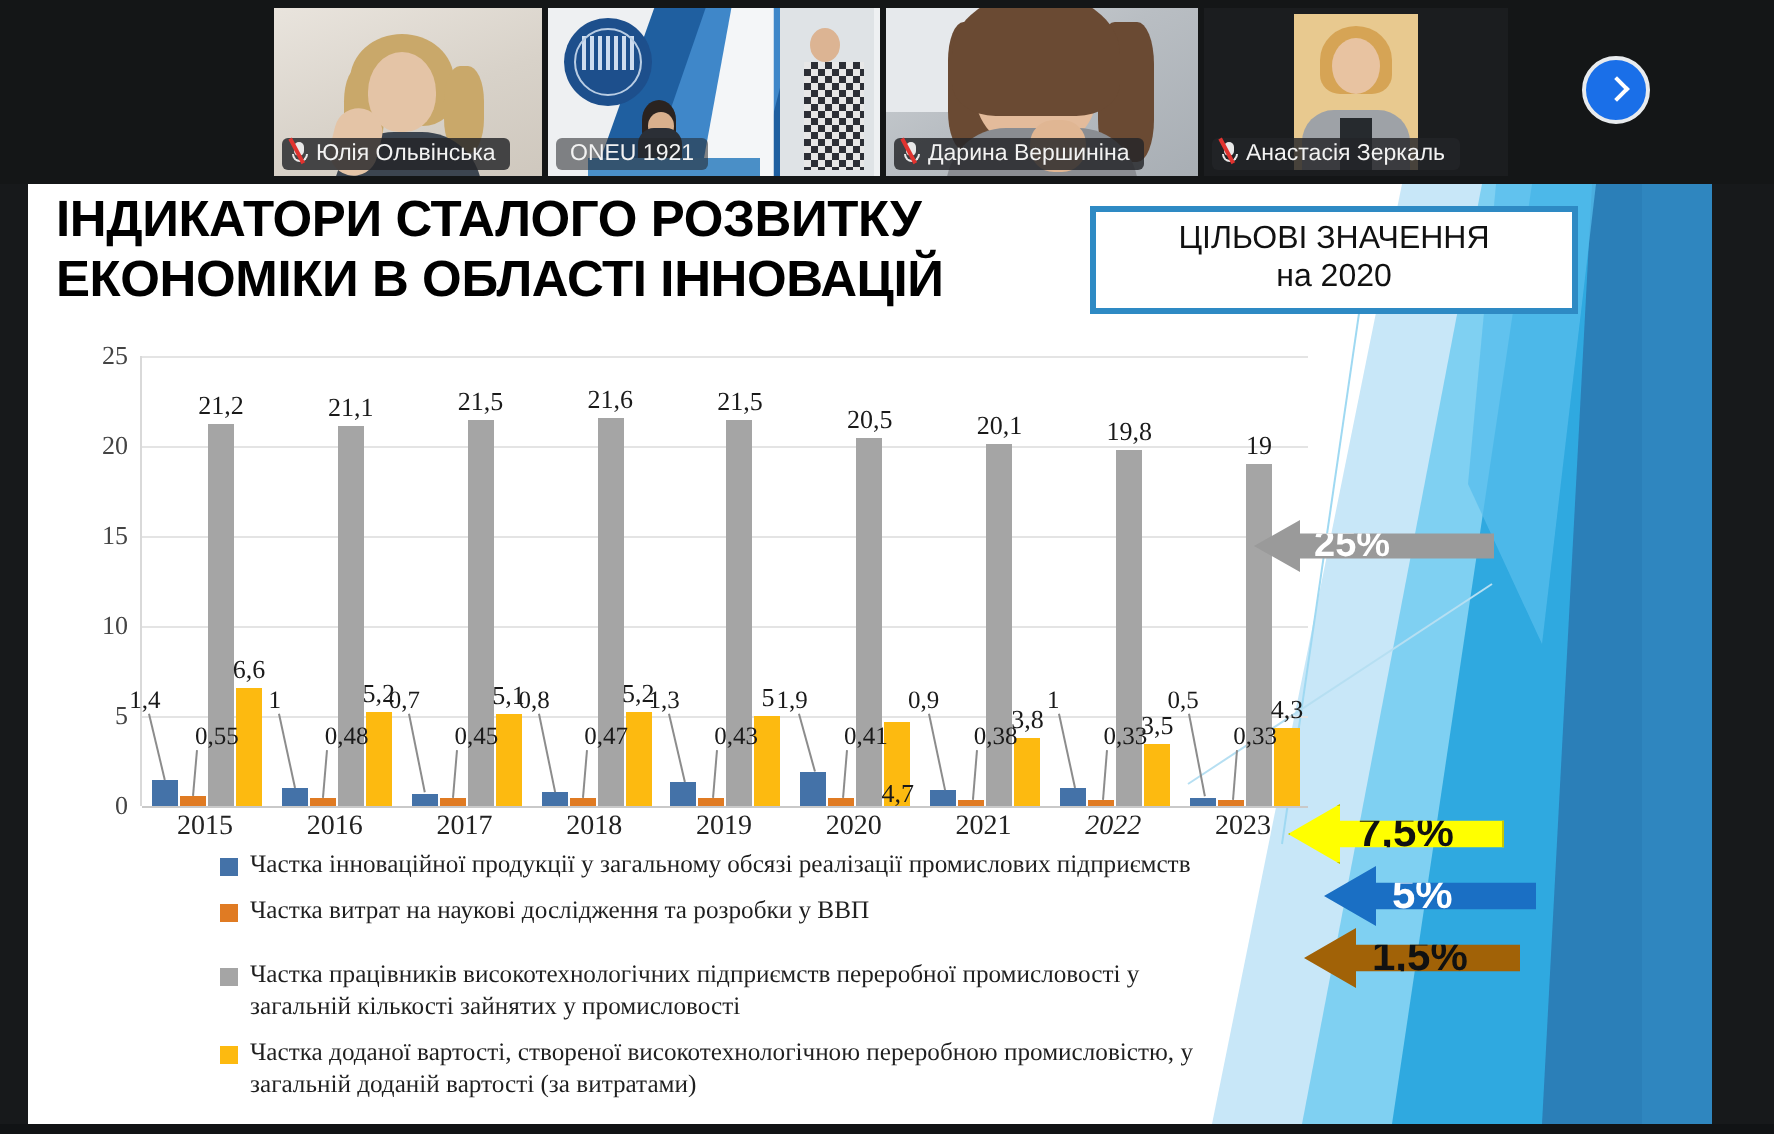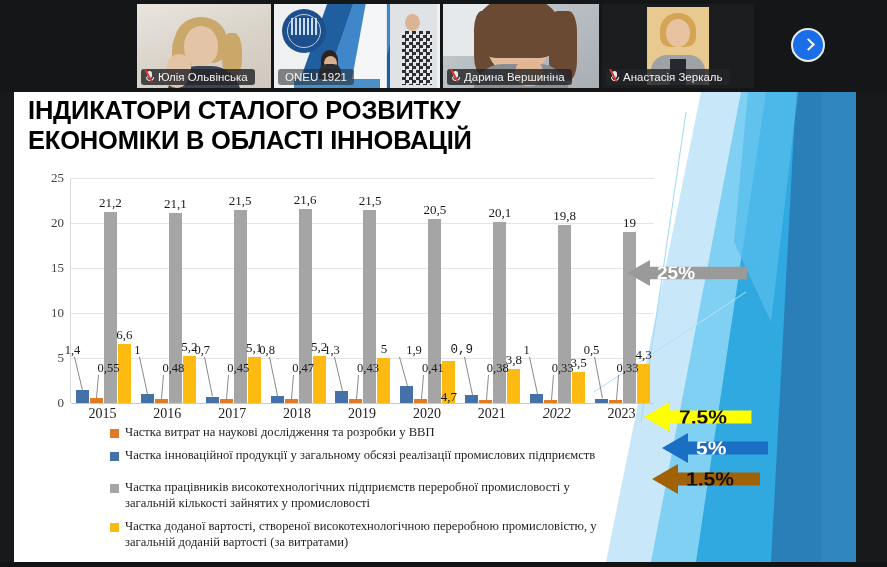--- a/index.html
+++ b/index.html
@@ -372,20 +372,24 @@
         <polygon points="230,0 290,0 290,470 205,470" fill="#2b7fb8"></polygon>
         <polygon points="255,0 290,0 290,470 255,470" fill="#2f86bf"></polygon>
         <polygon points="182,0 232,0 205,230 168,150" fill="#57bdec" opacity="0.75"></polygon>
         <line x1="120" y1="20" x2="75" y2="330" stroke="#9fd9f2" stroke-width="1"></line>
         <line x1="28" y1="300" x2="180" y2="200" stroke="#b6dff2" stroke-width="1"></line>
       </svg>
     </div>
 
     <div class="slide-title">ІНДИКАТОРИ СТАЛОГО РОЗВИТКУ ЕКОНОМІКИ В ОБЛАСТІ ІННОВАЦІЙ</div>
 
+    <div class="target-box">
+      <div class="l1">ЦІЛЬОВІ ЗНАЧЕННЯ</div>
+      <div class="l2">на 2020</div>
+    </div>
 
     <div id="chart">
       <div id="plot">
           <div class="gridline zero" style="top: 225px;">
             <span class="ytick">0</span>
           </div>
           <div class="gridline" style="top: 180px;">
             <span class="ytick">5</span>
           </div>
           <div class="gridline" style="top: 135px;">
@@ -473,35 +477,35 @@
           <div class="group" style="left: 324.444px; width: 64.8889px;">
             <div class="bars">
               <div class="bar s0" style="height: 17.1px;"></div>
               <div class="bar s1" style="height: 3.69px;"></div>
               <div class="bar s2" style="height: 184.5px;"></div>
               <div class="bar s3" style="height: 42.3px;"></div>
             </div>
           </div>
           <div class="dlabel big" style="left: 363.889px; top: 23.5px;">20,5</div>
           <div class="dlabel big" style="left: 377.889px; top: 165.7px; margin-top: 45px;">4,7</div>
-          <div class="dlabel" style="left: 343px; top: 165px;">1,9</div>
+          <div class="dlabel" style="left: 325px; top: 165px;">1,9</div>
           <div class="leader" style="left: 327.889px; top: 179px; height: 29.9868px; transform: rotate(-15.473deg);"></div>
           <div class="dlabel" style="left: 361.889px; top: 183px;">0,41</div>
           <div class="leader" style="left: 351.889px; top: 197px; height: 24.3921px; transform: rotate(4.70317deg);"></div>
           <div class="group" style="left: 389.333px; width: 64.8889px;">
             <div class="bars">
               <div class="bar s0" style="height: 8.1px;"></div>
               <div class="bar s1" style="height: 3.42px;"></div>
               <div class="bar s2" style="height: 180.9px;"></div>
               <div class="bar s3" style="height: 34.2px;"></div>
             </div>
           </div>
           <div class="dlabel big" style="left: 428.778px; top: 27.1px;">20,1</div>
           <div class="dlabel big" style="left: 442.778px; top: 173.8px;">3,8</div>
-          <div class="dlabel" style="left: 390.778px; top: 165px; font-family: Liberation Mono, monospace;">0,9</div>
+          <div class="dlabel" style="left: 390.778px; top: 165px;">0,9</div>
           <div class="leader" style="left: 392.778px; top: 179px; height: 38.7351px; transform: rotate(-11.9191deg);"></div>
           <div class="dlabel" style="left: 426.778px; top: 183px;">0,38</div>
           <div class="leader" style="left: 416.778px; top: 197px; height: 24.6612px; transform: rotate(4.65174deg);"></div>
           <div class="group" style="left: 454.222px; width: 64.8889px;">
             <div class="bars">
               <div class="bar s0" style="height: 9px;"></div>
               <div class="bar s1" style="height: 2.97px;"></div>
               <div class="bar s2" style="height: 178.2px;"></div>
               <div class="bar s3" style="height: 31.5px;"></div>
             </div>
@@ -535,26 +539,26 @@
           <div class="xtick" style="left: 334px;">2019</div>
           <div class="xtick" style="left: 398.889px;">2020</div>
           <div class="xtick" style="left: 463.778px;">2021</div>
           <div class="xtick" style="left: 528.667px; font-style: italic;">2022</div>
           <div class="xtick" style="left: 593.556px;">2023</div>
         </div>
     </div>
 
     <div id="legend">
         <div class="leg-row">
+          <span class="swatch s0"></span>
+          <span class="leg-text">Частка інноваційної продукції у загальному обсязі реалізації промислових підприємств</span>
+        </div>
+        <div class="leg-row">
           <span class="swatch s1"></span>
           <span class="leg-text">Частка витрат на наукові дослідження та розробки у ВВП</span>
-        </div>
-        <div class="leg-row">
-          <span class="swatch s0"></span>
-          <span class="leg-text">Частка інноваційної продукції у загальному обсязі реалізації промислових підприємств</span>
         </div>
         <div class="leg-row gap">
           <span class="swatch s2"></span>
           <span class="leg-text">Частка працівників високотехнологічних підприємств переробної промисловості у загальній кількості зайнятих у промисловості</span>
         </div>
         <div class="leg-row">
           <span class="swatch s3"></span>
           <span class="leg-text">Частка доданої вартості, створеної високотехнологічною переробною промисловістю, у загальній доданій вартості (за витратами)</span>
         </div>
       </div>

